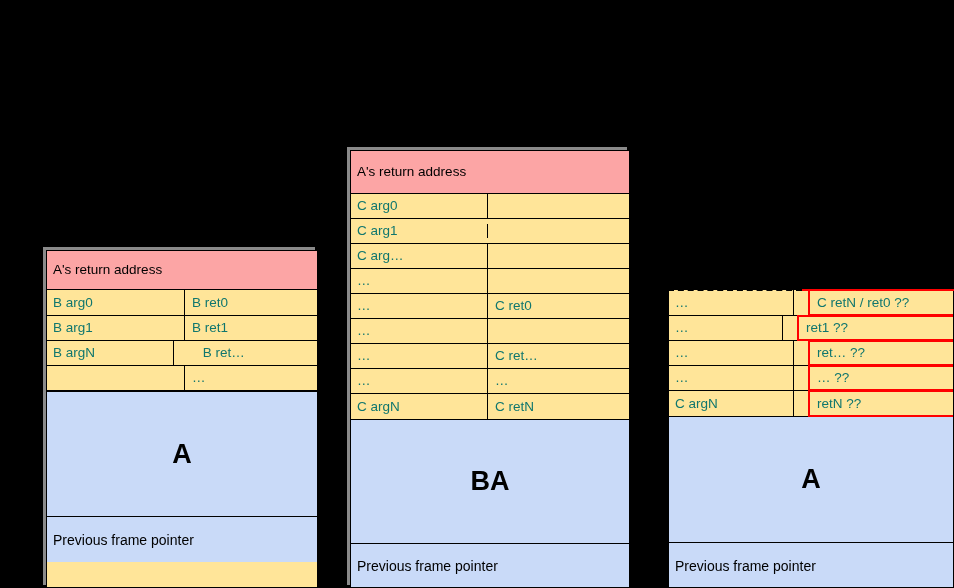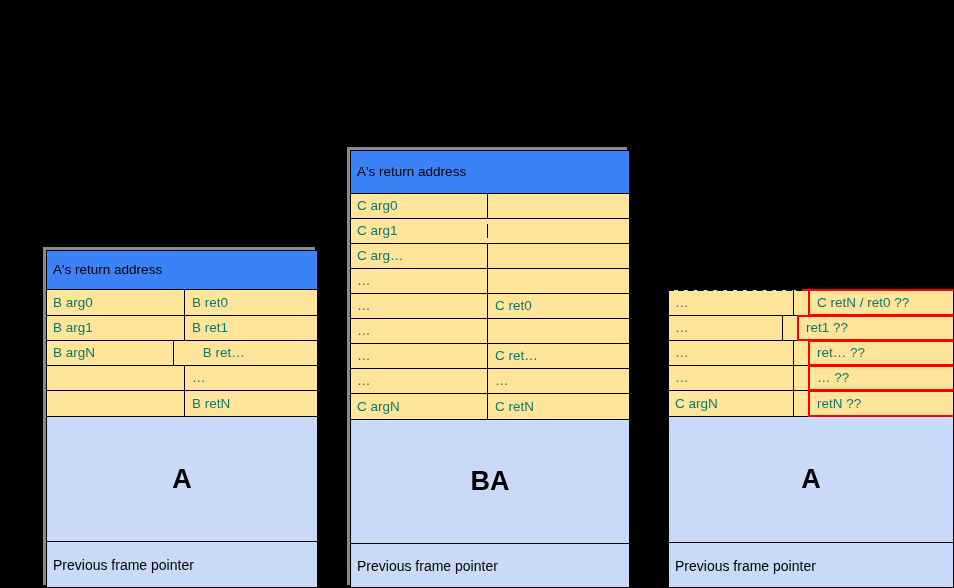--- a/index.html
+++ b/index.html
@@ -39,21 +39,21 @@
     font-size:13.5px;
     color:#0f766e;
     line-height:1;
     overflow:hidden;
     white-space:nowrap;
   }
   .cell.left{border-right:1px solid #000;}
 
   .hdr{
     box-sizing:border-box;
-    background:#3b82f6;
+    background:#fca5a5;
     border-bottom:1px solid #000;
     display:flex;
     align-items:center;
     padding:0 7px;
     font-size:13.5px;
     color:#000;
     width:100%;
   }
 
   .bigbox{
@@ -121,24 +121,20 @@
       <div class="cell" style="width:133px;">B ret1</div>
     </div>
     <div class="row" style="height:25px;">
       <div class="cell left" style="width:139px;">B argN</div>
       <div class="cell" style="width:133px;margin-left:22px;">B ret…</div>
     </div>
     <div class="row" style="height:25px;">
       <div class="cell left" style="width:139px;"></div>
       <div class="cell" style="width:133px;">…</div>
     </div>
-    <div class="row" style="height:25px;border-bottom:none;">
-      <div class="cell left" style="width:139px;"></div>
-      <div class="cell" style="width:133px;">B retN</div>
-    </div>
 
     <div class="bigbox" style="height:126px;">A</div>
     <div class="footer" style="height:45px;">Previous frame pointer</div>
   </div>
   <div class="outline" style="left:46px; top:250px; width:272px; height:338px;"></div>
 
   <div class="frame shadow" style="left:350px; top:150px; width:280px; height:438px;">
     <div class="hdr" style="height:44px;">A's return address</div>
 
     <div class="row" style="height:25px;">

